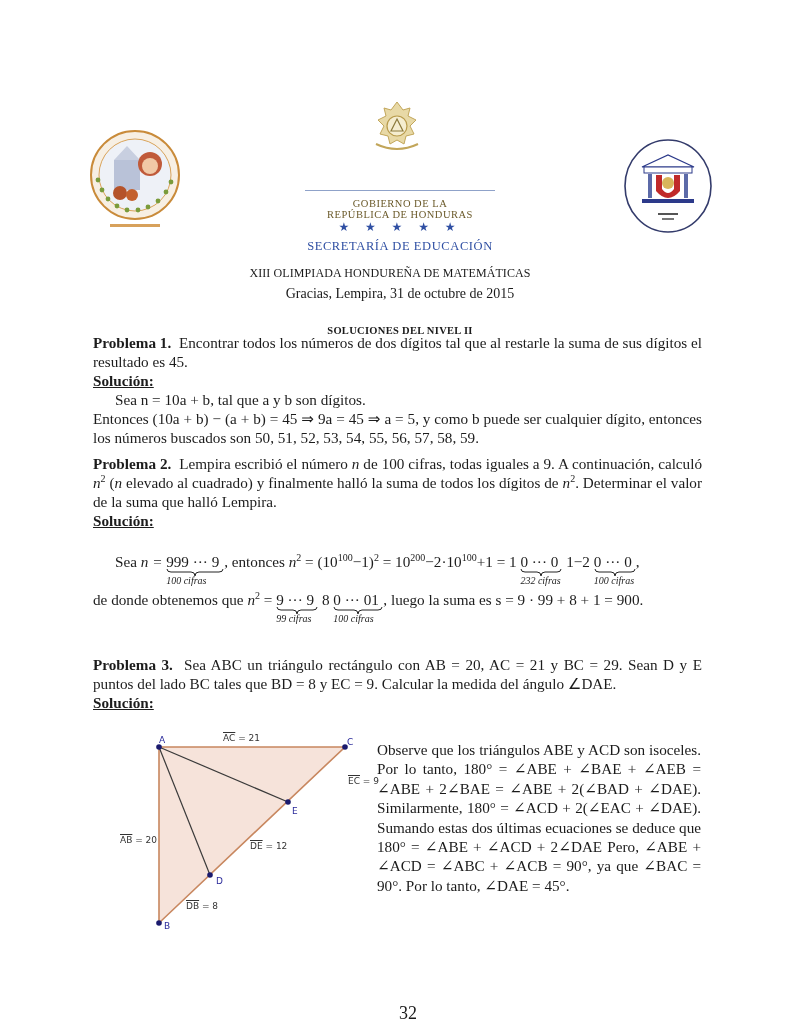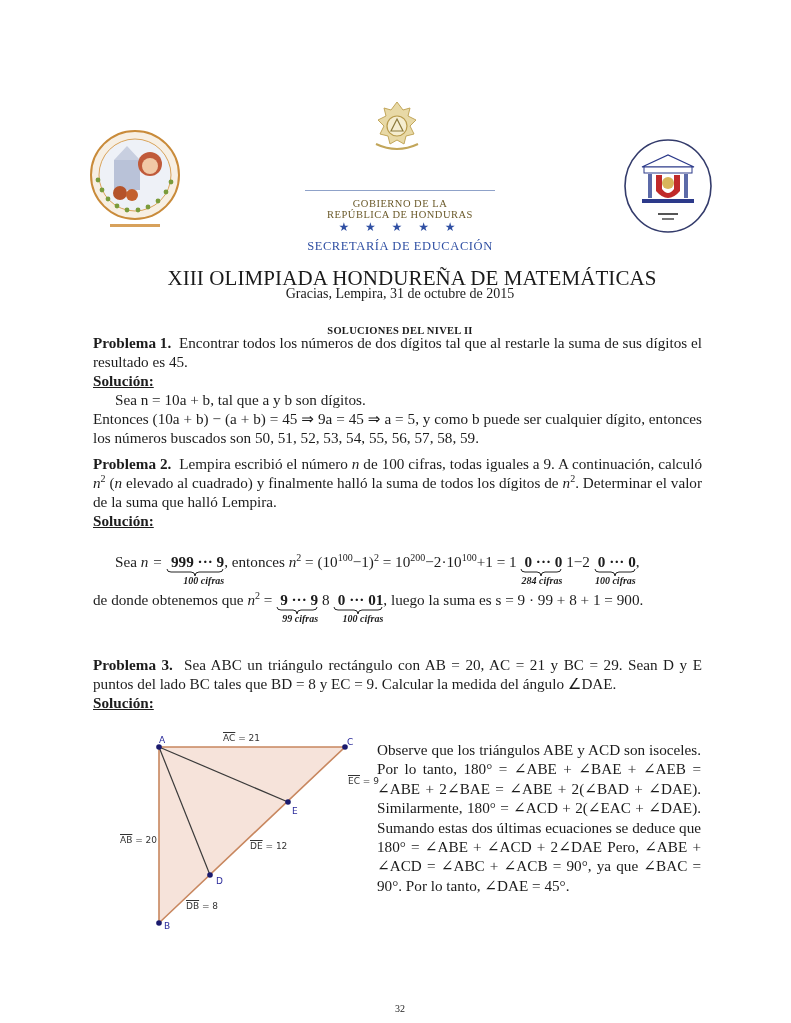--- a/index.html
+++ b/index.html
@@ -17,36 +17,36 @@
   
   .logo-left { left: 80px; top: 120px; width: 110px; height: 118px; }
   .logo-right { left: 622px; top: 137px; width: 92px; height: 98px; }
   .gov-seal { left: 362px; top: 100px; width: 70px; height: 52px; }
   .gov-line1 { left: 300px; top: 150px; width: 200px; font-size: 10.5px; color: #6b5a2a; letter-spacing: 0.5px; }
   .gov-line2 { left: 300px; top: 161px; width: 200px; font-size: 10.5px; color: #6b5a2a; letter-spacing: 0.5px; }
   .gov-stars { left: 300px; top: 172px; width: 200px; font-size: 12px; color: #2f4fa3; letter-spacing: 6px; }
   .gov-rule { left: 305px; top: 190px; width: 190px; height: 1px; background: #8fa2c9; }
   .gov-secretaria { left: 300px; top: 191px; width: 200px; font-size: 12.5px; color: #2f4fa3; letter-spacing: 0.6px; }
 
-  .title { left: 162px; top: 218px; width: 500px; font-size: 21px; letter-spacing: 0.1px; }
+  .title { left: 140px; top: 218px; width: 500px; font-size: 12px; letter-spacing: 0.1px; }
   .subtitle { left: 150px; top: 238px; width: 500px; font-size: 14px; }
   .section { left: 150px; top: 277px; width: 500px; font-size: 10.5px; font-weight: bold; letter-spacing: 0.3px; }
 
   .block { left: 93px; width: 609px; }
   .indent { text-indent: 22px; }
 
-  .ub { display: inline-block; position: relative; text-align: right; vertical-align: top; font-weight: bold; }
+  .ub { display: inline-block; position: relative; text-align: left; vertical-align: top; }
   .ub .top { display: block; }
   .ub svg { display: block; margin: -2px auto 0; }
   .ub .lab { display: block; font-size: 10px; line-height: 11px; font-style: italic; margin-top: -1px; }
   sup { font-size: 10px; line-height: 0; }
 
   .fig { left: 110px; top: 730px; width: 250px; height: 210px; }
   .sol3 { left: 377px; top: 740px; width: 324px; font-size: 15.2px; line-height: 19.4px; }
-  .pagenum { left: 360px; top: 955px; width: 80px; font-size: 10px; }
+  .pagenum { left: 368px; top: 955px; width: 80px; font-size: 18px; }
 </style>
 </head>
 <body>
 
 <div class="abs logo-left">
   <svg width="110" height="118" viewBox="0 0 110 118">
     <circle cx="55" cy="55" r="44" fill="#f7efe3" stroke="#c98b3a" stroke-width="2"></circle>
     <circle cx="55" cy="55" r="36" fill="#eef1f7" stroke="#d9a35a" stroke-width="1"></circle>
     <rect x="34" y="40" width="26" height="30" fill="#b9c2d8"></rect>
     <polygon points="34,40 47,26 60,40" fill="#c8cfe0"></polygon>
@@ -138,21 +138,21 @@
     <span class="lab">100 cifras</span>
   </span><span>, entonces</span>
   <i class="m">n</i><sup>2</sup>
   <span>= (10</span><sup>100</sup><span>−1)</span><sup>2</sup>
   <span>= 10</span><sup>200</sup><span>−2·10</span><sup>100</sup><span>+1 = 1</span>
   <span class="ub">
     <span class="top">0 ··· 0</span>
     <svg width="42" height="7" viewBox="0 0 42 7">
         <path d="M1 0 Q1 3 5 3 L17 3 Q21 3 21 7 Q21 3 25 3 L37 3 Q41 3 41 0" fill="none" stroke="#222" stroke-width="1"></path>
       </svg>
-    <span class="lab">284 cifras</span>
+    <span class="lab">232 cifras</span>
   </span>
   <span>1−2</span>
   <span class="ub">
     <span class="top">0 ··· 0</span>
     <svg width="42" height="7" viewBox="0 0 42 7">
         <path d="M1 0 Q1 3 5 3 L17 3 Q21 3 21 7 Q21 3 25 3 L37 3 Q41 3 41 0" fill="none" stroke="#222" stroke-width="1"></path>
       </svg>
     <span class="lab">100 cifras</span>
   </span><span>,</span>
 </div>

